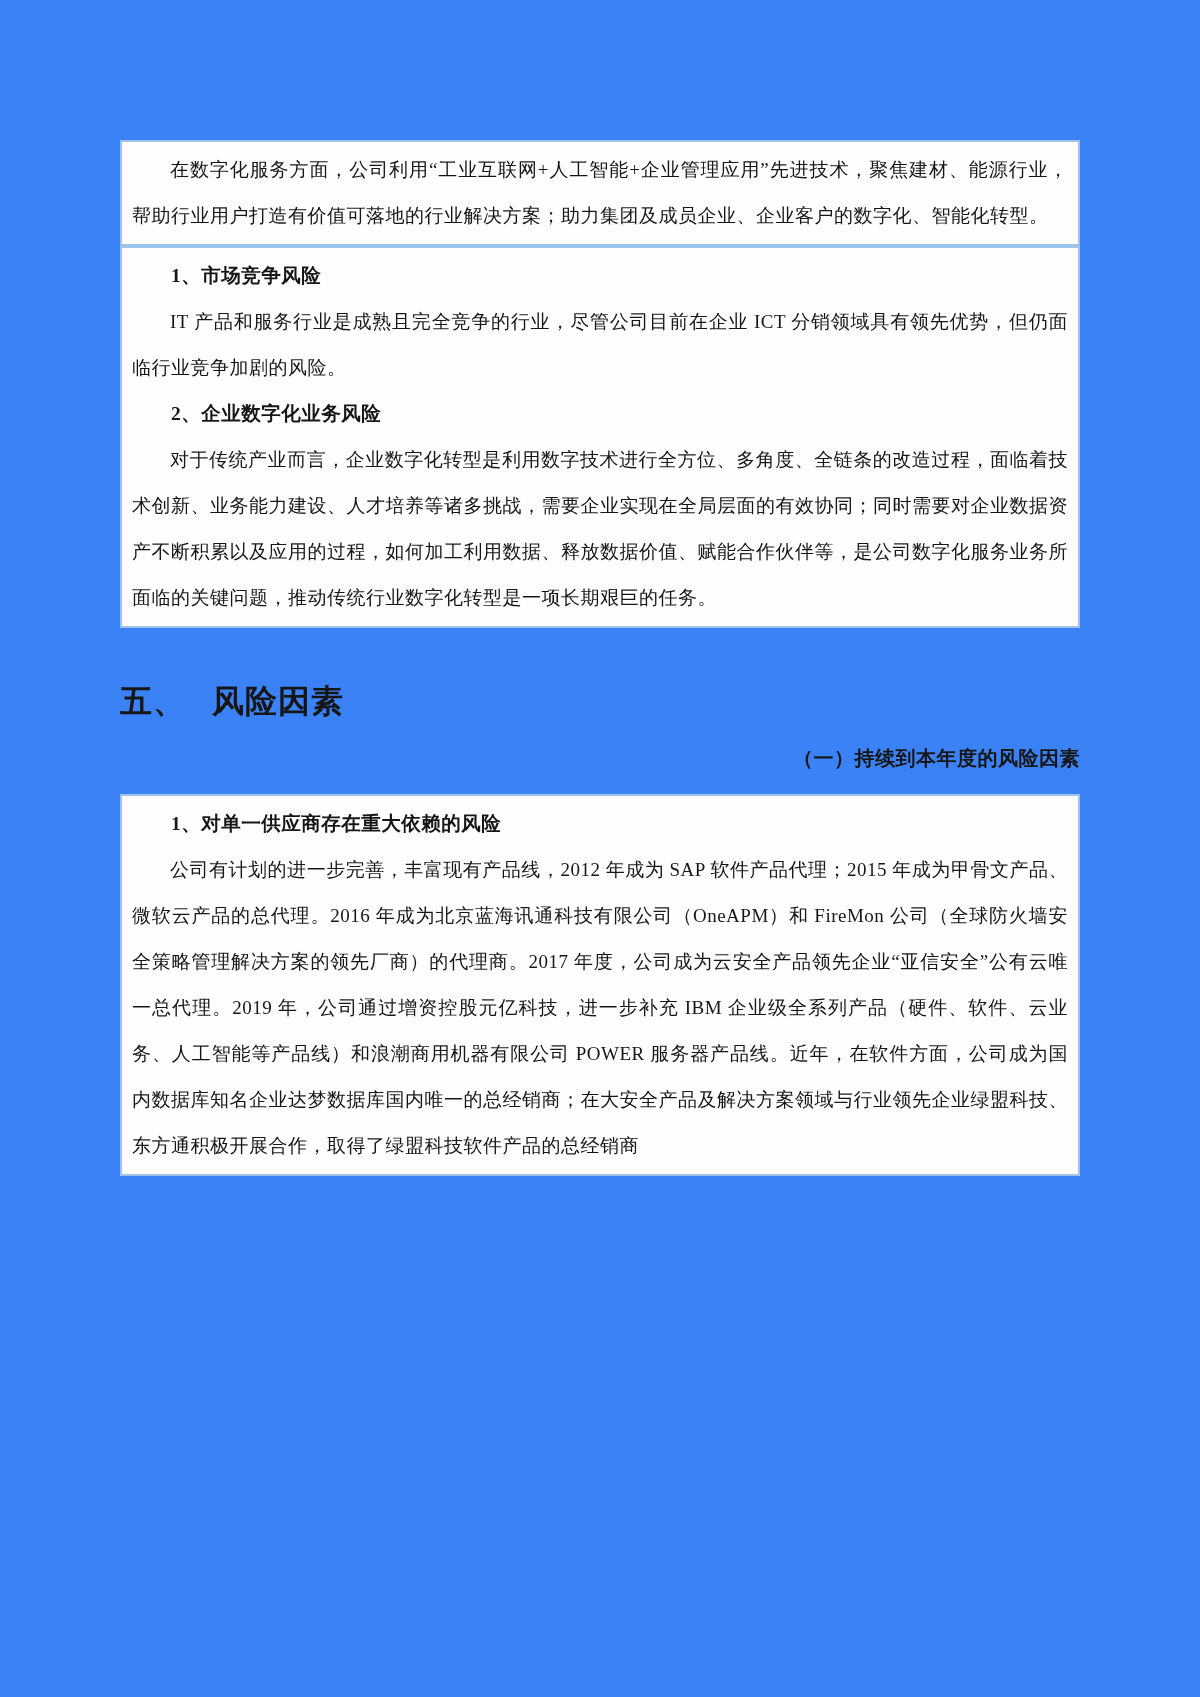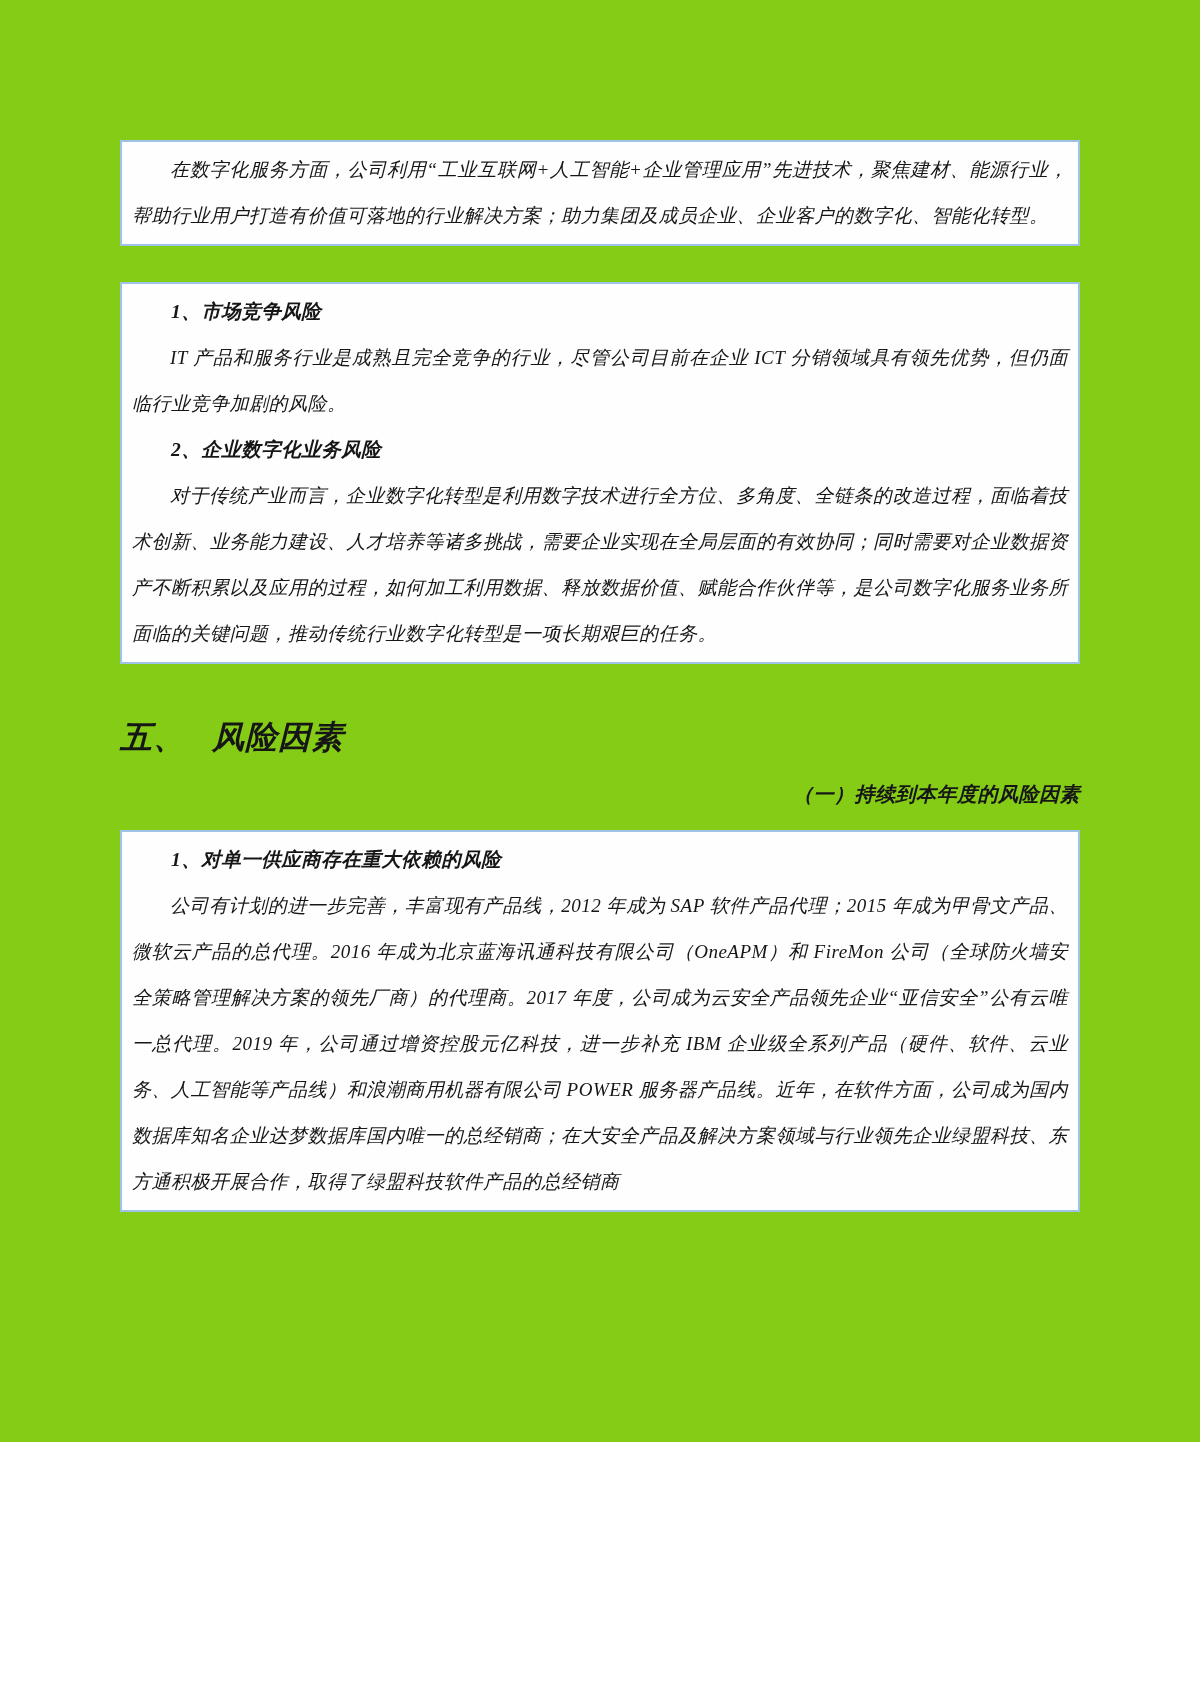--- a/index.html
+++ b/index.html
@@ -3,26 +3,25 @@
 <meta charset="utf-8">
 <style>
   html, body {
     margin: 0;
     padding: 0;
     background: #ffffff;
   }
   .page {
     position: relative;
     width: 1200px;
-    height: 1442px;
-    background: #84cc16;
+    height: 1697px;
+    background: #3b82f6;
     font-family: "Liberation Serif", "DejaVu Serif", serif;
     color: #161616;
     overflow: hidden;
-    font-style: italic;
   }
   .content {
     padding: 140px 120px 0 120px;
   }
   .textbox {
     border: 2px solid #9DC3E6;
     padding: 5px 10px;
     background: #fefefe;
   }
   .body-para {
@@ -55,21 +54,21 @@
     font-weight: bold;
     line-height: 34px;
     letter-spacing: 1px;
   }
   .h-num {
     display: inline-block;
     min-width: 92px;
   }
   .box-digital { margin-top: 0; }
   .h-uncertainty { margin-top: 52px; }
-  .box-uncertainty { margin-top: 36px; }
+  .box-uncertainty { }
   .h-risk-main { margin-top: 56px; }
   .h-risk-sub { margin-top: 26px; text-align: right; }
   .box-risk { margin-top: 22px; }
   .footer {
     position: absolute;
     left: 0;
     right: 0;
     top: 1530px;
     text-align: center;
     font-family: "Liberation Sans", "DejaVu Sans", sans-serif;

